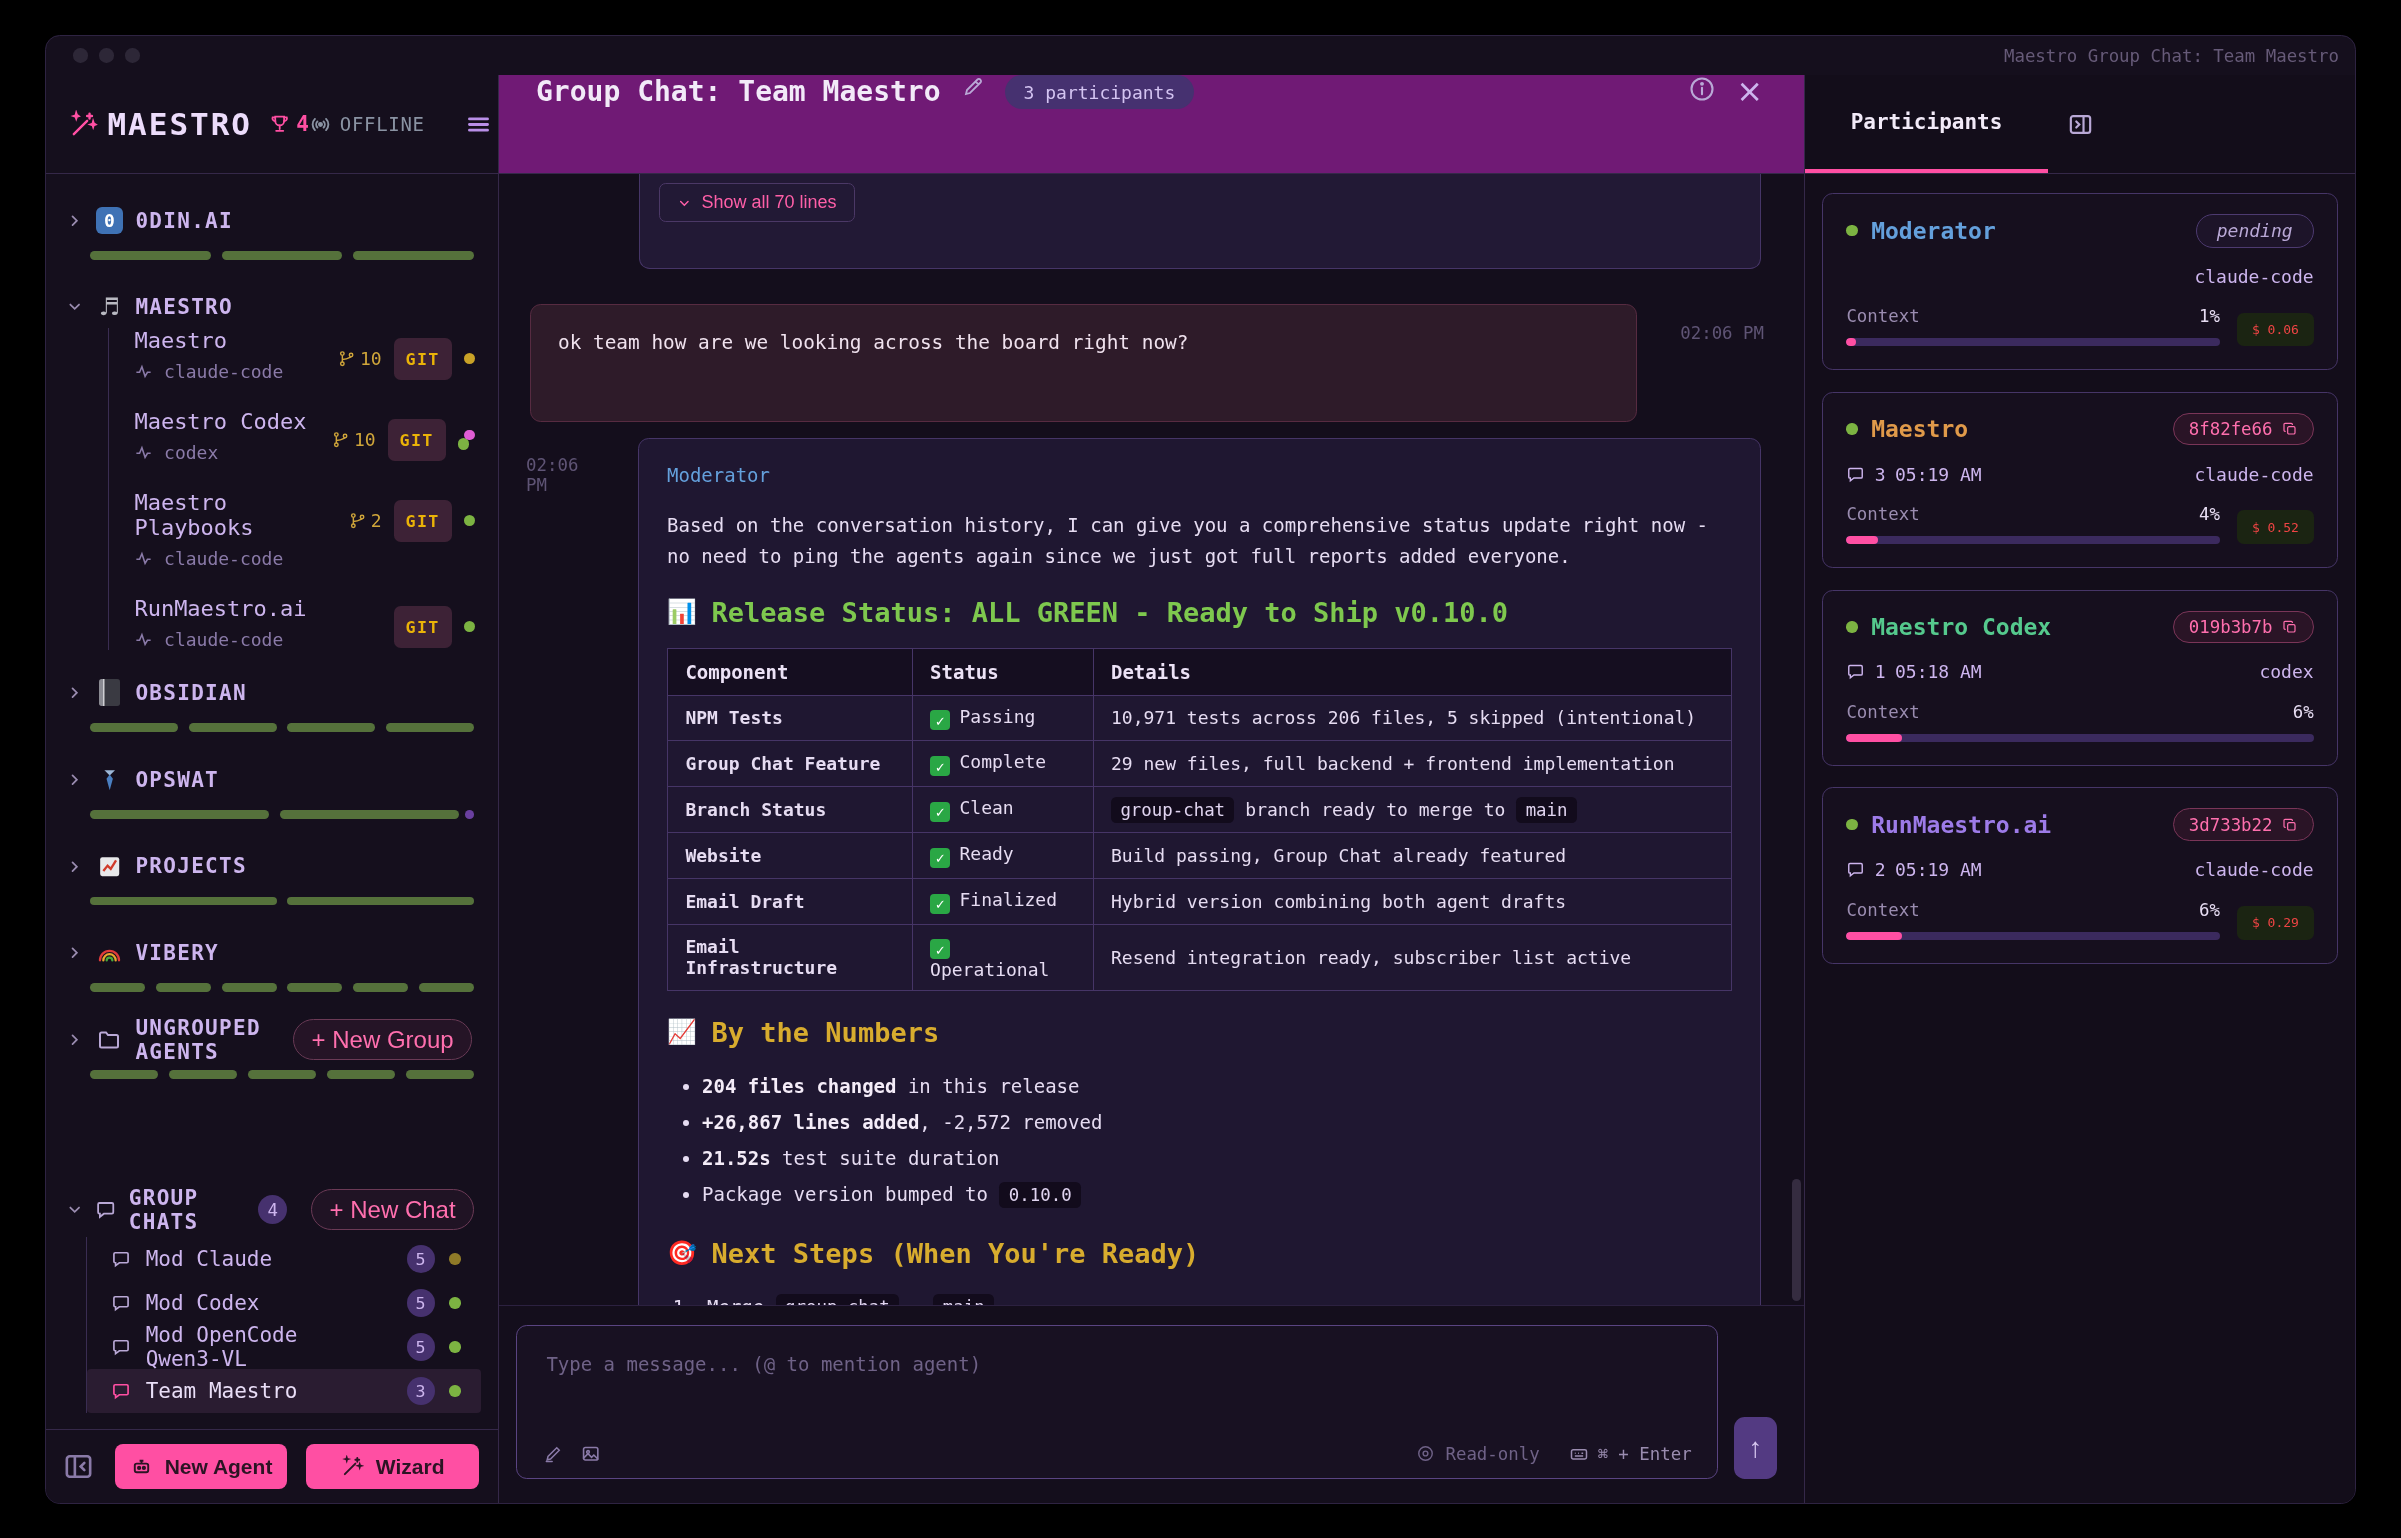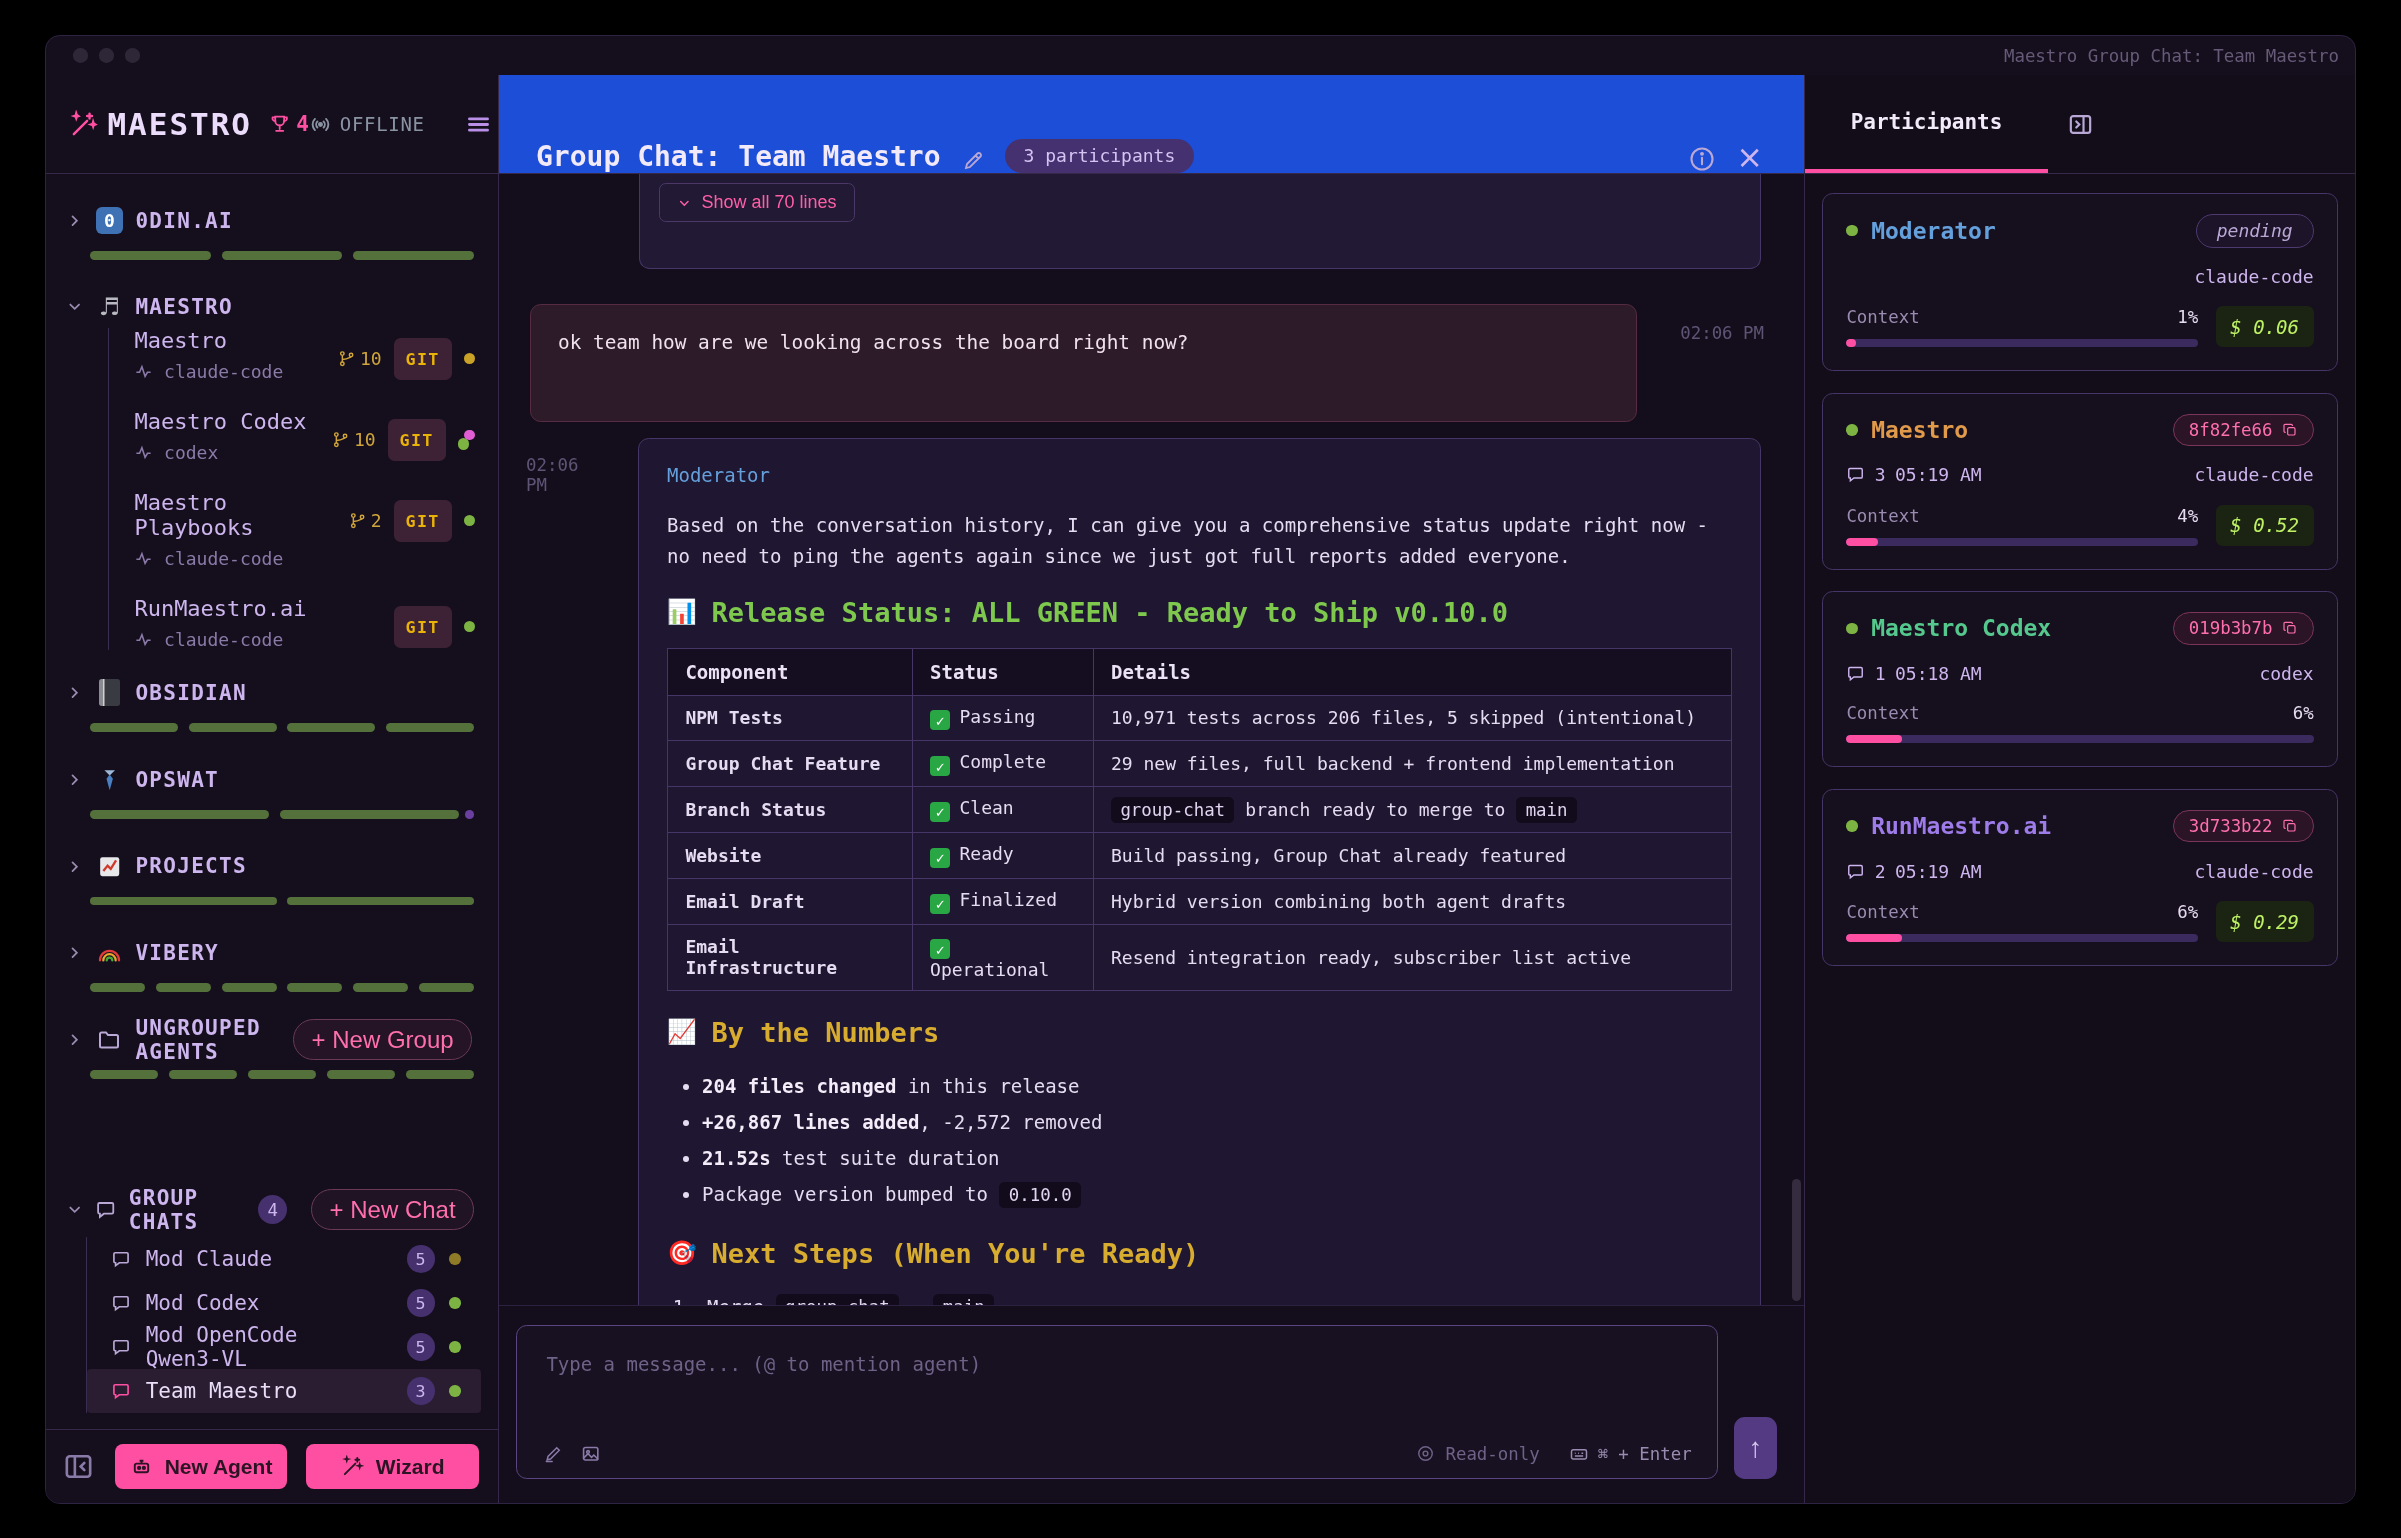--- a/index.html
+++ b/index.html
@@ -64,22 +64,22 @@
   .gc-item.selected{background:#2a1c31;color:#e9def7;}
   .gc-item.selected .gc-ic{color:#ff4fa3;}
   .gc-badge{min-width:28px;height:28px;border-radius:50%;background:#46316e;color:#cdb5ee;font-size:16.7px;
     display:inline-flex;align-items:center;justify-content:center;}
   .side-foot{border-top:1.3px solid #352849;height:74px;flex:none;display:flex;align-items:center;gap:19px;padding:0 19px 0 14.7px;}
   .collapse-ic{color:#8a7aa8;display:flex;flex:none;}
   .cta{flex:1;height:45px;border-radius:8px;background:#ff4fa3;color:#2c1424;font-size:21px;font-weight:bold;
     display:flex;align-items:center;justify-content:center;gap:12px;border:none;}
   
   .main{flex:1;display:flex;flex-direction:column;min-width:0;background:#140e1c;}
-  .main-head{height:99px;flex:none;border-bottom:1.3px solid #352849;display:flex;align-items:flex-end;gap:20px;
-    padding:0 41px 0 37px;background:#1d4ed8;}
+  .main-head{height:99px;flex:none;border-bottom:1.3px solid #352849;display:flex;align-items:flex-start;gap:20px;
+    padding:0 41px 0 37px;background:#701a75;}
   .main-title{font-size:28px;font-weight:bold;color:#f2eaf8;white-space:nowrap;}
   .edit-ic{color:#b9a8d6;display:flex;}
   .part-badge{background:#463170;color:#d4c4f2;font-size:18px;padding:6.7px 19px;border-radius:668px;white-space:nowrap;}
   .head-sp{flex:1;}
   .info-ic{color:#b9a8d6;display:flex;}
   .close-ic{color:#cdb5ee;font-size:32px;line-height:1;font-family:"DejaVu Sans",sans-serif;}
   .chat{flex:1;position:relative;min-height:0;overflow:hidden;}
   .trunc{margin:0 43px 0 140px;height:95px;background:#221935;border:1.3px solid #463567;border-top:none;
     border-radius:0 0 10.7px 10.7px;padding:9.4px 0 0 19px;}
   .showall{display:inline-flex;align-items:center;gap:9.4px;border:1.3px solid #4b3866;border-radius:6.7px;
@@ -139,21 +139,21 @@
     font-size:17.4px;background:#2a1426;display:flex;align-items:center;gap:9.4px;}
   .card-mid{display:flex;align-items:center;margin-top:16px;color:#cdb5ee;font-size:18px;min-height:25.4px;}
   .msgs{display:flex;align-items:center;gap:9.4px;}
   .runtime{margin-left:auto;}
   .card-bottom{display:flex;align-items:flex-end;gap:17.4px;margin-top:17.4px;}
   .ctx-col{flex:1;min-width:0;}
   .ctx-row{display:flex;justify-content:space-between;align-items:baseline;color:#9a8cb0;font-size:17.4px;margin-bottom:12px;}
   .ctx-pct{color:#e6dcf2;}
   .track{height:8px;background:#3b2a5e;border-radius:4.7px;position:relative;overflow:hidden;}
   .fill{position:absolute;left:0;top:0;bottom:0;background:#ff4fa3;border-radius:4.7px;}
-  .cost{background:#1b2412;border-radius:6.7px;padding:9.4px 14.7px;color:#bef264;font-size:19px;white-space:nowrap;flex:none;font-style:italic;}
+  .cost{background:#1b2412;border-radius:6.7px;padding:9.4px 14.7px;color:#ef4444;font-size:13px;white-space:nowrap;flex:none;}
   svg{display:block;}
 </style>
 </head>
 <body>
 
 <div class="stage">
   <div class="window">
 
     <div class="titlebar">
       <div class="lights">

